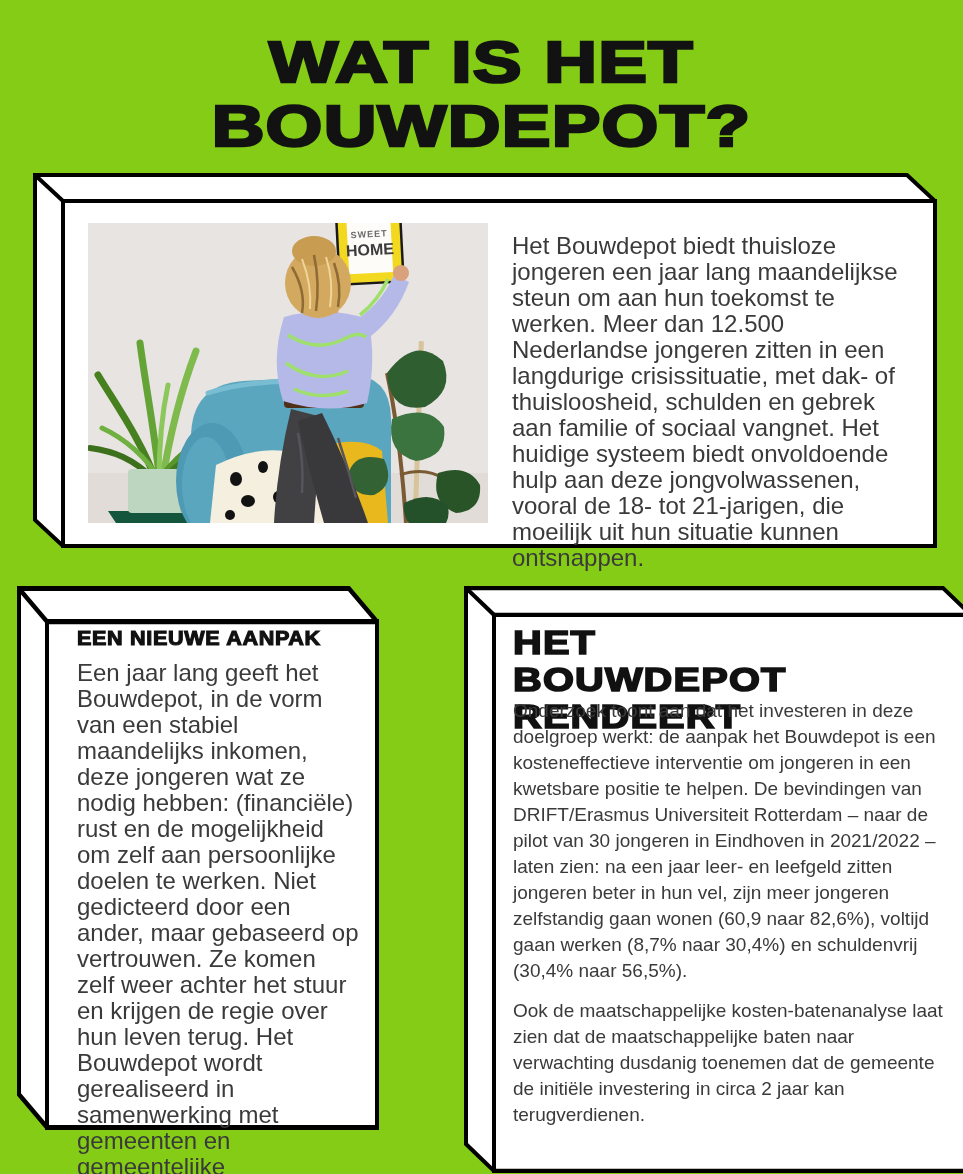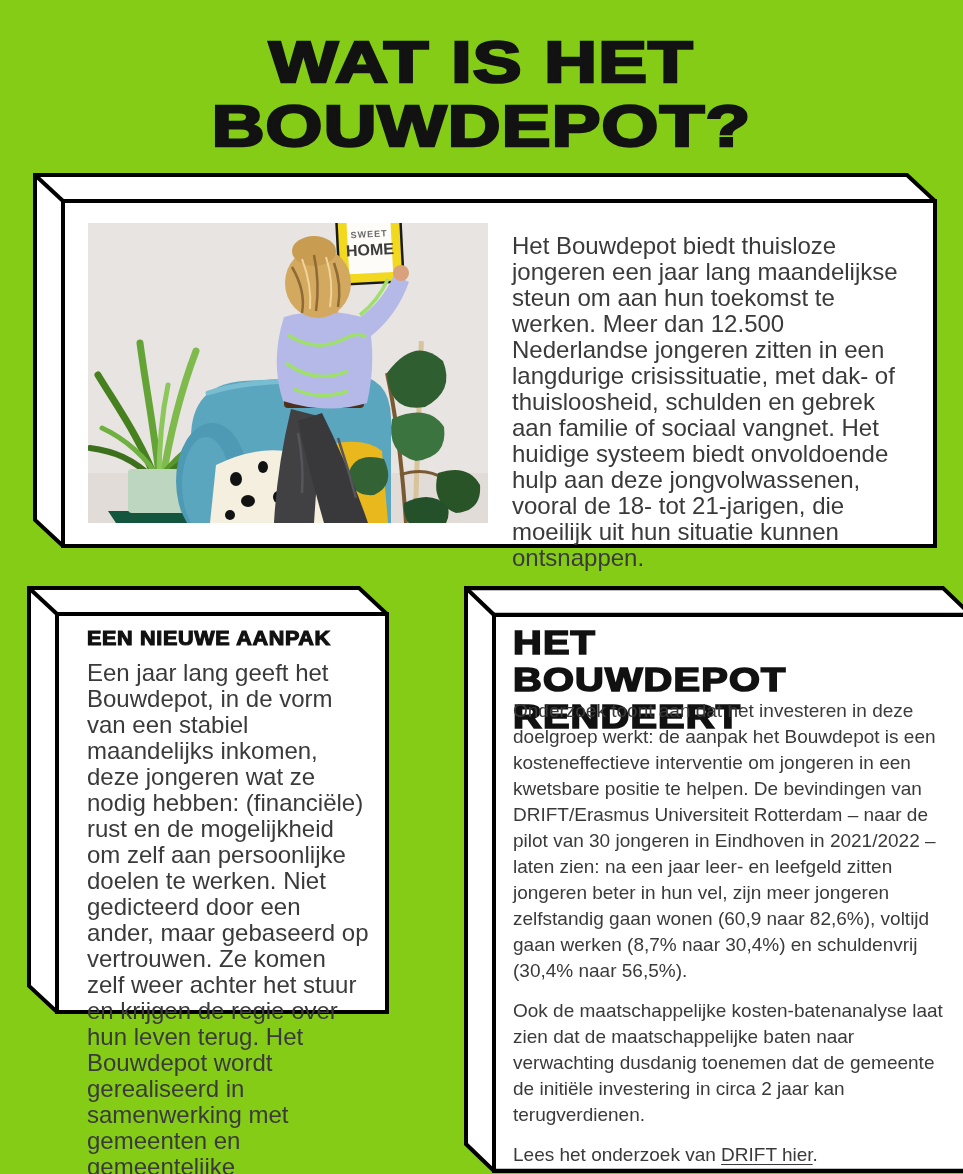--- a/index.html
+++ b/index.html
@@ -18,21 +18,21 @@
     -webkit-text-stroke:2.6px #121212;
     transform:scaleX(1.28); transform-origin:50% 0;
   }
   .title span { display:block; }
 
   
   .box { position:absolute; }
   .box-frame { position:absolute; left:0; top:0; width:100%; height:100%; }
 
   .box-intro    { left:33px;  top:173px; width:904px; height:375px; }
-  .box-aanpak   { left:27px;  top:586px; width:362px; height:428px; }
+  .box-aanpak   { left:17px;  top:586px; width:362px; height:544px; }
   .box-rendeert { left:428px; top:586px; width:509px; height:587px;margin-left:36px; }
 
   
   .photo {
     position:absolute; left:55px; top:50px; width:400px; height:300px;
     overflow:hidden;
   }
   .photo svg { display:block; width:100%; height:100%; }
   .intro-text {
     position:absolute; left:479px; top:60px; width:400px;
@@ -186,18 +186,17 @@
   <section class="box box-rendeert">
     <svg class="box-frame" viewBox="0 0 509 569" preserveAspectRatio="none">
       <path d="M2 2 L479 2 L507 28 L507 567 L30 567 L2 541 Z" fill="#FFFFFF" stroke="#000" stroke-width="4"></path>
       <path d="M30 28 L507 28 L507 567 L30 567 Z" fill="#FFFFFF" stroke="#000" stroke-width="4"></path>
       <path d="M2 2 L30 28" stroke="#000" stroke-width="4"></path>
     </svg>
     <h2 class="rendeert-heading">HET BOUWDEPOT RENDEERT</h2>
     <div class="rendeert-body">
       <p>Onderzoek toont aan dat het investeren in deze doelgroep werkt: de aanpak het Bouwdepot is een kosteneffectieve interventie om jongeren in een kwetsbare positie te helpen. De bevindingen van DRIFT/Erasmus Universiteit Rotterdam – naar de pilot van 30 jongeren in Eindhoven in 2021/2022 – laten zien: na een jaar leer- en leefgeld zitten jongeren beter in hun vel, zijn meer jongeren zelfstandig gaan wonen (60,9 naar 82,6%), voltijd gaan werken (8,7% naar 30,4%) en schuldenvrij (30,4% naar 56,5%).</p>
       <p>Ook de maatschappelijke kosten-batenanalyse laat zien dat de maatschappelijke baten naar verwachting dusdanig toenemen dat de gemeente de initiële investering in circa 2 jaar kan terugverdienen.</p>
-      <p><span>Lees het onderzoek van </span><a class="link">DRIFT hier</a><span>.</span></p>
 
     </div>
   </section>
 
 </div>
 
 </body></html>

